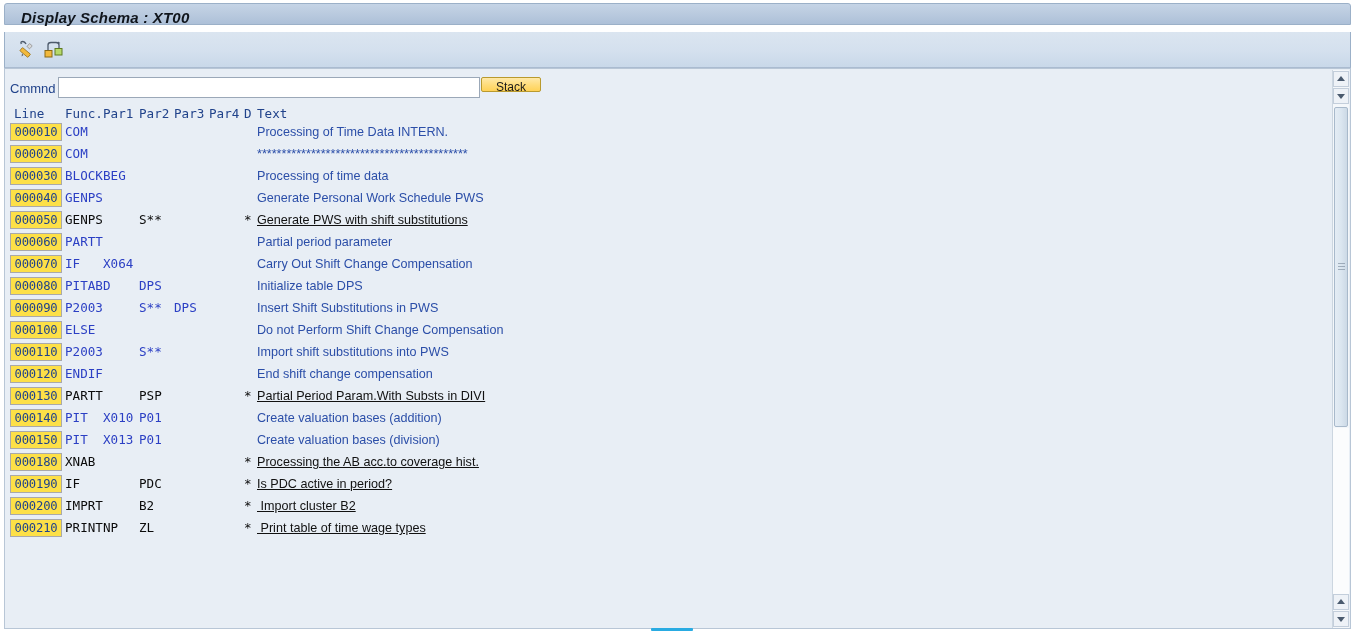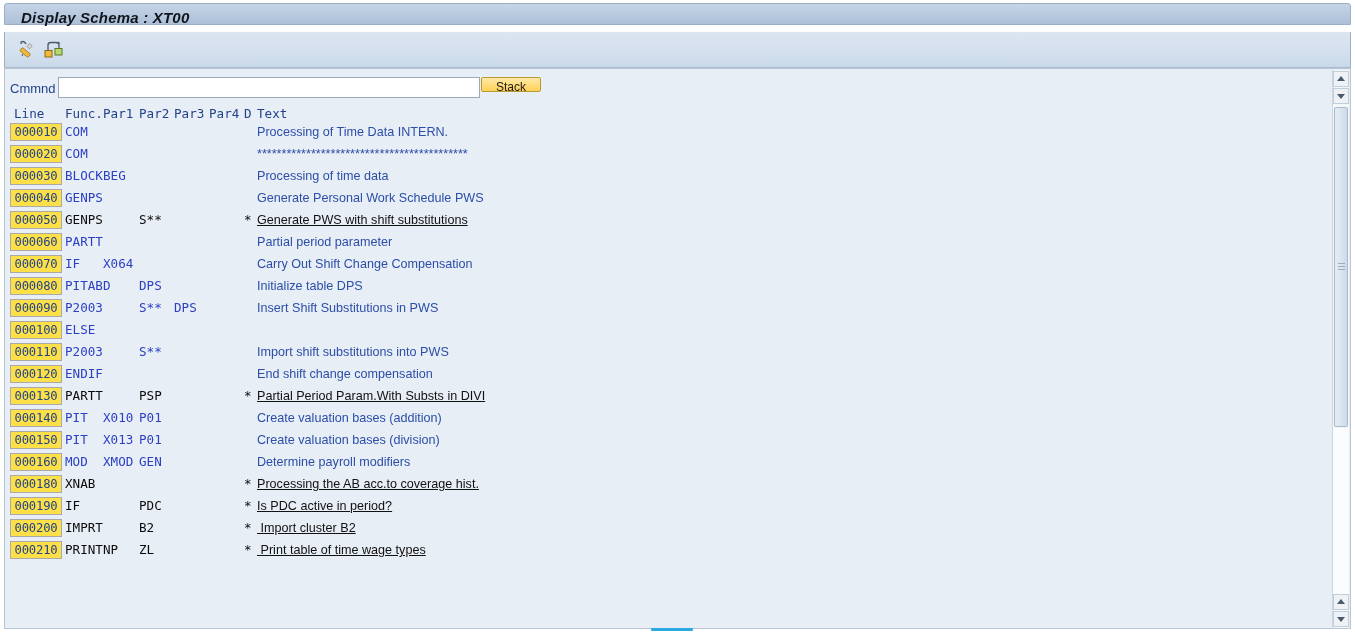--- a/index.html
+++ b/index.html
@@ -441,20 +441,21 @@
             <span class="cell c-text blue">Insert Shift Substitutions in PWS</span>
           </div>
           <div class="row">
             <div class="lineno">000100</div>
             <span class="cell c-func blue">ELSE</span>
             <span class="cell c-par1 blue"></span>
             <span class="cell c-par2 blue"></span>
             <span class="cell c-par3 blue"></span>
             <span class="cell c-par4 blue"></span>
             <span class="cell c-d blue"></span>
+            <span class="cell c-text blue">Do not Perform Shift Change Compensation</span>
           </div>
           <div class="row">
             <div class="lineno">000110</div>
             <span class="cell c-func blue">P2003</span>
             <span class="cell c-par1 blue"></span>
             <span class="cell c-par2 blue">S**</span>
             <span class="cell c-par3 blue"></span>
             <span class="cell c-par4 blue"></span>
             <span class="cell c-d blue"></span>
             <span class="cell c-text blue">Import shift substitutions into PWS</span>
@@ -491,30 +492,20 @@
           </div>
           <div class="row">
             <div class="lineno">000150</div>
             <span class="cell c-func blue">PIT</span>
             <span class="cell c-par1 blue">X013</span>
             <span class="cell c-par2 blue">P01</span>
             <span class="cell c-par3 blue"></span>
             <span class="cell c-par4 blue"></span>
             <span class="cell c-d blue"></span>
             <span class="cell c-text blue">Create valuation bases (division)</span>
-          </div>
-          <div class="row">
-            <div class="lineno">000160</div>
-            <span class="cell c-func blue">MOD</span>
-            <span class="cell c-par1 blue">XMOD</span>
-            <span class="cell c-par2 blue">GEN</span>
-            <span class="cell c-par3 blue"></span>
-            <span class="cell c-par4 blue"></span>
-            <span class="cell c-d blue"></span>
-            <span class="cell c-text blue">Determine payroll modifiers</span>
           </div>
           <div class="row">
             <div class="lineno">000180</div>
             <span class="cell c-func black">XNAB</span>
             <span class="cell c-par1 black"></span>
             <span class="cell c-par2 black"></span>
             <span class="cell c-par3 black"></span>
             <span class="cell c-par4 black"></span>
             <span class="cell c-d black">*</span>
             <span class="cell c-text black">Processing the AB acc.to coverage hist.</span>

